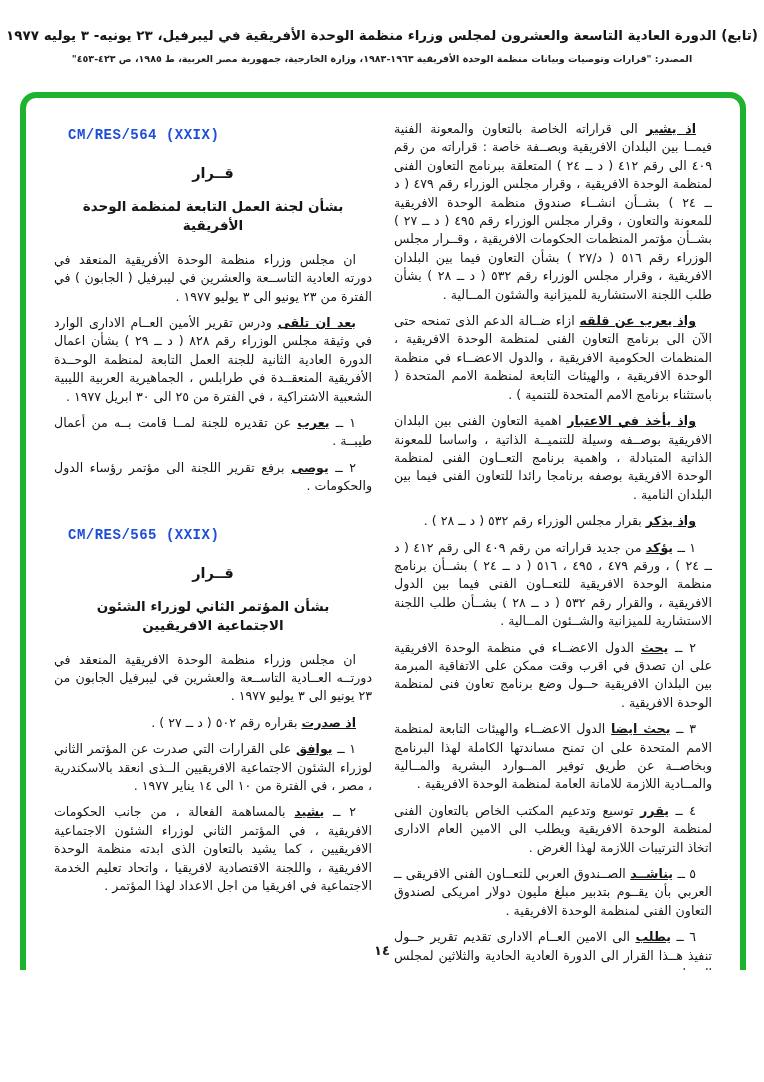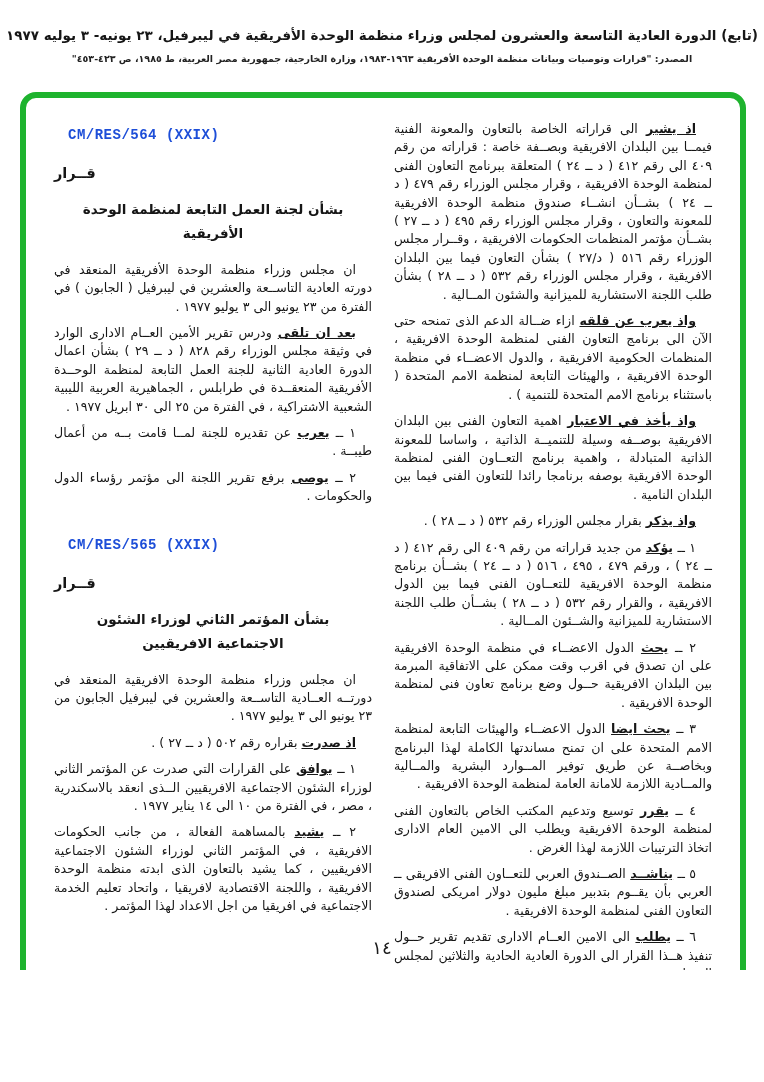--- a/index.html
+++ b/index.html
@@ -67,44 +67,44 @@
     font-family: "Liberation Mono", monospace;
     font-weight: bold;
     font-size: 14px;
     letter-spacing: 0.5px;
     color: #1d4ed8;
     margin: 6px 0 20px 0;
     padding-left: 14px;
     unicode-bidi: embed;
   }
   .res-title {
-    text-align: left;
+    text-align: center;
     font-weight: bold;
     font-size: 14.5px;
     margin-bottom: 14px;
     text-indent: 0;
   }
   .res-subtitle {
     text-align: center;
     font-weight: bold;
     font-size: 13.5px;
-    line-height: 24px;
+    line-height: 19px;
     margin-bottom: 16px;
     text-indent: 0;
     padding: 0 18px;
   }
   .res-block-second { margin-top: 30px; }
   .page-number {
     position: absolute;
     bottom: 12px;
     left: 0;
     width: 100%;
     text-align: center;
-    font-size: 18px;
-    font-weight: normal;
+    font-size: 13px;
+    font-weight: bold;
     color: #1a1a1a;
   }
 </style>
 </head>
 <body>
 
 <div class="page">
 
   <div class="page-header">
     <div class="session-title">(تابع) الدورة العادية التاسعة والعشرون لمجلس وزراء منظمة الوحدة الأفريقية في ليبرفيل، ٢٣ يونيه- ٣ يوليه ١٩٧٧</div>

